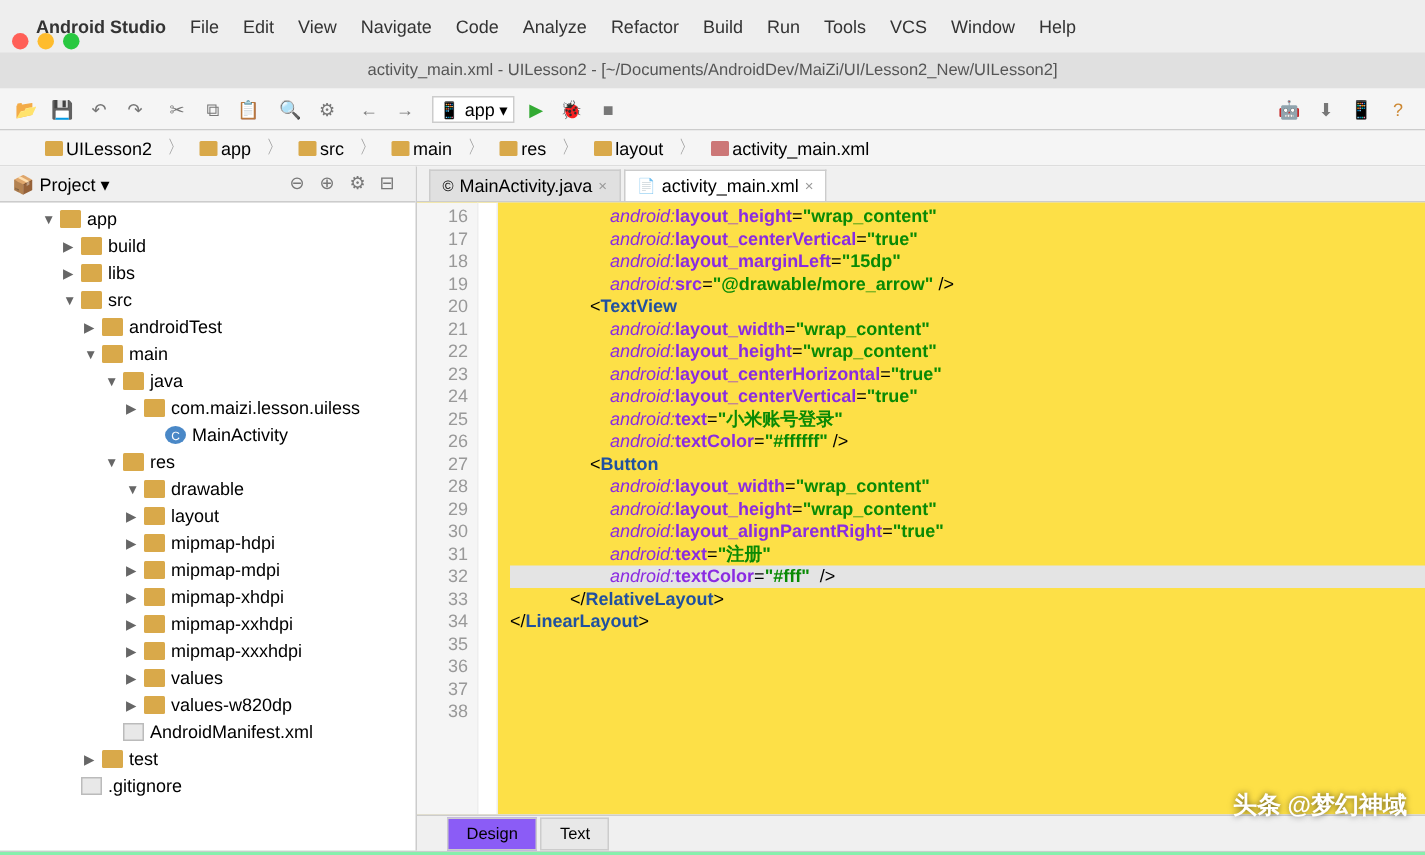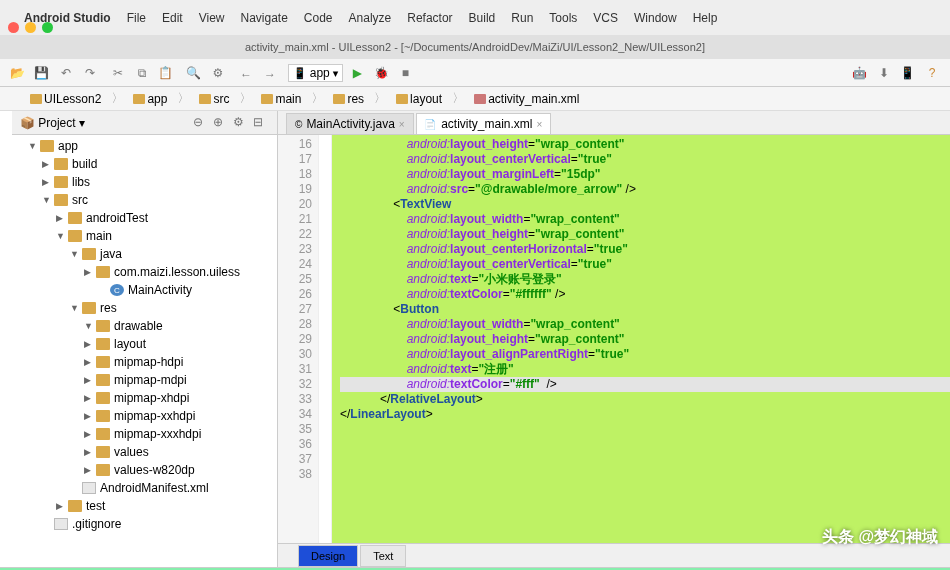--- a/index.html
+++ b/index.html
@@ -15,46 +15,46 @@
 .toolbar { height: 28px; background: #f5f5f5; border-bottom: 1px solid #ccc; display: flex; align-items: center; padding: 0 8px; gap: 8px; }
 .toolbar-group { display: flex; gap: 4px; align-items: center; }
 .toolbar-btn { width: 20px; height: 20px; display: flex; align-items: center; justify-content: center; color: #777; cursor: pointer; }
 .run-select { background: #fff; border: 1px solid #ccc; padding: 1px 4px; font-size: 11px; }
 .breadcrumb { height: 24px; background: #f5f5f5; border-bottom: 1px solid #ddd; display: flex; align-items: center; padding: 0 24px; gap: 4px; font-size: 11px; }
 .bc-item { display: flex; align-items: center; gap: 2px; padding: 2px 6px; cursor: pointer; }
 .bc-sep { color: #999; }
 .folder-icon { width: 12px; height: 10px; background: #d9a94a; border-radius: 1px; display: inline-block; }
 .main { display: flex; height: calc(100% - 114px); }
 .project-panel { width: 278px; border-right: 1px solid #ccc; background: #fff; display: flex; flex-direction: column; }
-.panel-header { height: 24px; background: #f0f0f0; border-bottom: 1px solid #ccc; display: flex; align-items: center; padding: 0 8px; gap: 4px; margin-left: 12px; }
+.panel-header { height: 24px; background: #f0f0f0; border-bottom: 1px solid #ccc; display: flex; align-items: center; padding: 0 8px; gap: 4px; }
 .panel-header-btn { width: 16px; height: 16px; color: #777; cursor: pointer; }
 .tree { overflow: auto; flex: 1; padding: 2px 0; }
 .tree-item { display: flex; align-items: center; height: 18px; padding-left: 4px; cursor: pointer; white-space: nowrap; }
 .tree-arrow { width: 12px; font-size: 9px; color: #666; }
 .tree-icon { width: 14px; height: 12px; margin-right: 4px; display: inline-flex; align-items: center; justify-content: center; }
 .dir-icon { background: #d9a94a; border-radius: 1px; }
 .file-icon { background: #e8e8e8; border: 1px solid #bbb; }
 .java-icon { background: #4a88c7; border-radius: 50%; color: #fff; font-size: 8px; }
 .editor-area { flex: 1; background: #fff; display: flex; flex-direction: column; }
 .editor-tabs { height: 24px; background: #f0f0f0; border-bottom: 1px solid #ccc; display: flex; align-items: flex-end; padding-left: 8px; gap: 2px; }
 .editor-tab { display: flex; align-items: center; gap: 4px; padding: 3px 8px; background: #e0e0e0; border: 1px solid #ccc; border-bottom: none; cursor: pointer; font-size: 11px; }
 .editor-tab.active { background: #fff; }
 .tab-close { color: #999; font-size: 10px; }
-.code-area { flex: 1; display: flex; overflow: hidden; background: #bef264; }
+.code-area { flex: 1; display: flex; overflow: hidden; background: #fde047; }
 .gutter { width: 40px; background: #f5f5f5; text-align: right; padding: 2px 6px 0 0; color: #999; font-family: Menlo, monospace; font-size: 11px; line-height: 15px; }
 .code { flex: 1; padding: 2px 0 0 8px; font-family: Menlo, monospace; font-size: 11px; line-height: 15px; white-space: pre; overflow: auto; }
 .tag { color: #2050a0; font-weight: bold; }
 .attr-ns { color: #8a2be2; font-style: italic; }
 .attr-name { color: #8a2be2; font-weight: bold; }
 .attr-val { color: #098a04; font-weight: bold; }
 .attr-val-cjk { color: #098a04; font-weight: bold; }
 .hl { background: #e4e4e4; }
 .bottom-tabs { height: 24px; background: #f0f0f0; border-top: 1px solid #ccc; display: flex; align-items: center; padding-left: 20px; gap: 2px; }
 .bottom-tab { padding: 4px 12px; border: 1px solid #ccc; background: #e8e8e8; cursor: pointer; font-size: 11px; }
-.bottom-tab.active { background: #1d4ed8; }
+.bottom-tab.active { background: #8b5cf6; }
 .statusbar { height: 36px; background: #86efac; border-top: 1px solid #ccc; display: flex; align-items: center; padding: 0 8px; font-size: 11px; color: #666; }
 .watermark { position: absolute; bottom: 22px; right: 12px; font-size: 16px; font-weight: bold; color: #fff; text-shadow: 0 0 4px rgba(0,0,0,.6); font-family: sans-serif; }
 .left-gutter-bar { width: 14px; background: #fff; border-left: 1px solid #eee; border-right: 1px solid #eee; }
 </style>
 </head>
 <body>
 
 <div class="menubar">
   <span class="apple"></span>
   <span id="menubar-items"><span style="margin-right: 16px; font-weight: bold;">Android Studio</span><span style="margin-right: 16px;">File</span><span style="margin-right: 16px;">Edit</span><span style="margin-right: 16px;">View</span><span style="margin-right: 16px;">Navigate</span><span style="margin-right: 16px;">Code</span><span style="margin-right: 16px;">Analyze</span><span style="margin-right: 16px;">Refactor</span><span style="margin-right: 16px;">Build</span><span style="margin-right: 16px;">Run</span><span style="margin-right: 16px;">Tools</span><span style="margin-right: 16px;">VCS</span><span style="margin-right: 16px;">Window</span><span style="margin-right: 16px;">Help</span></span>

